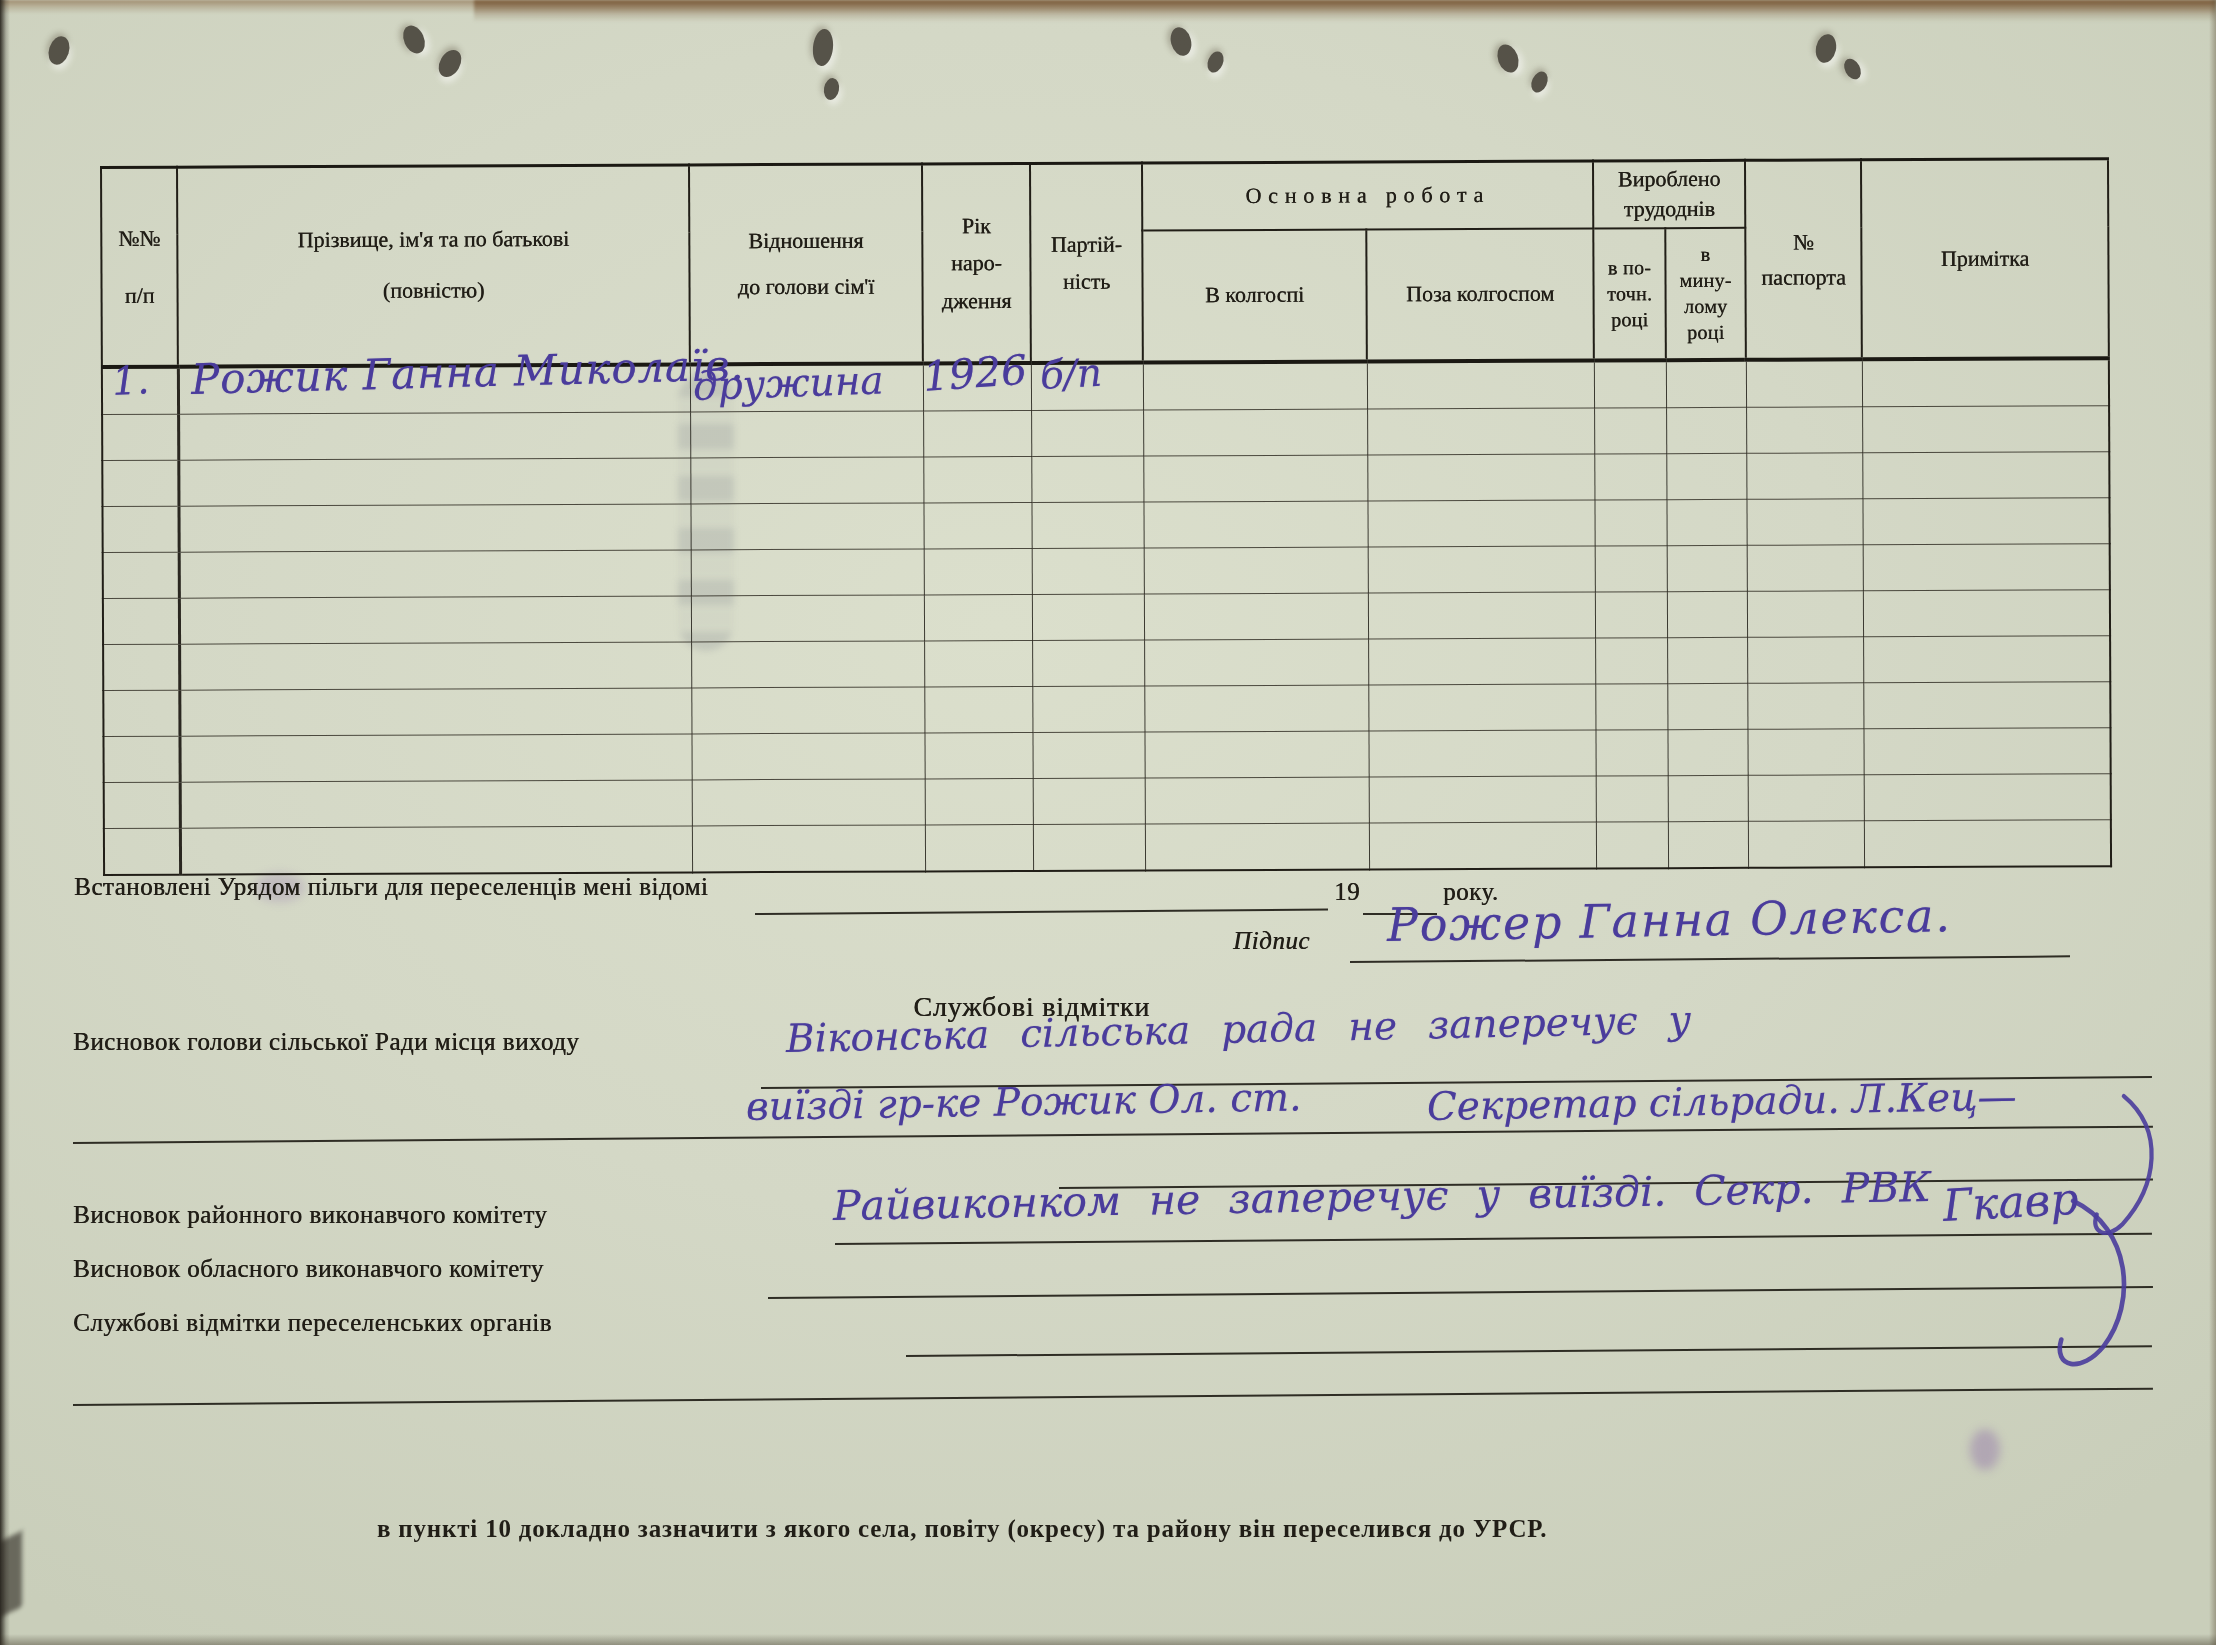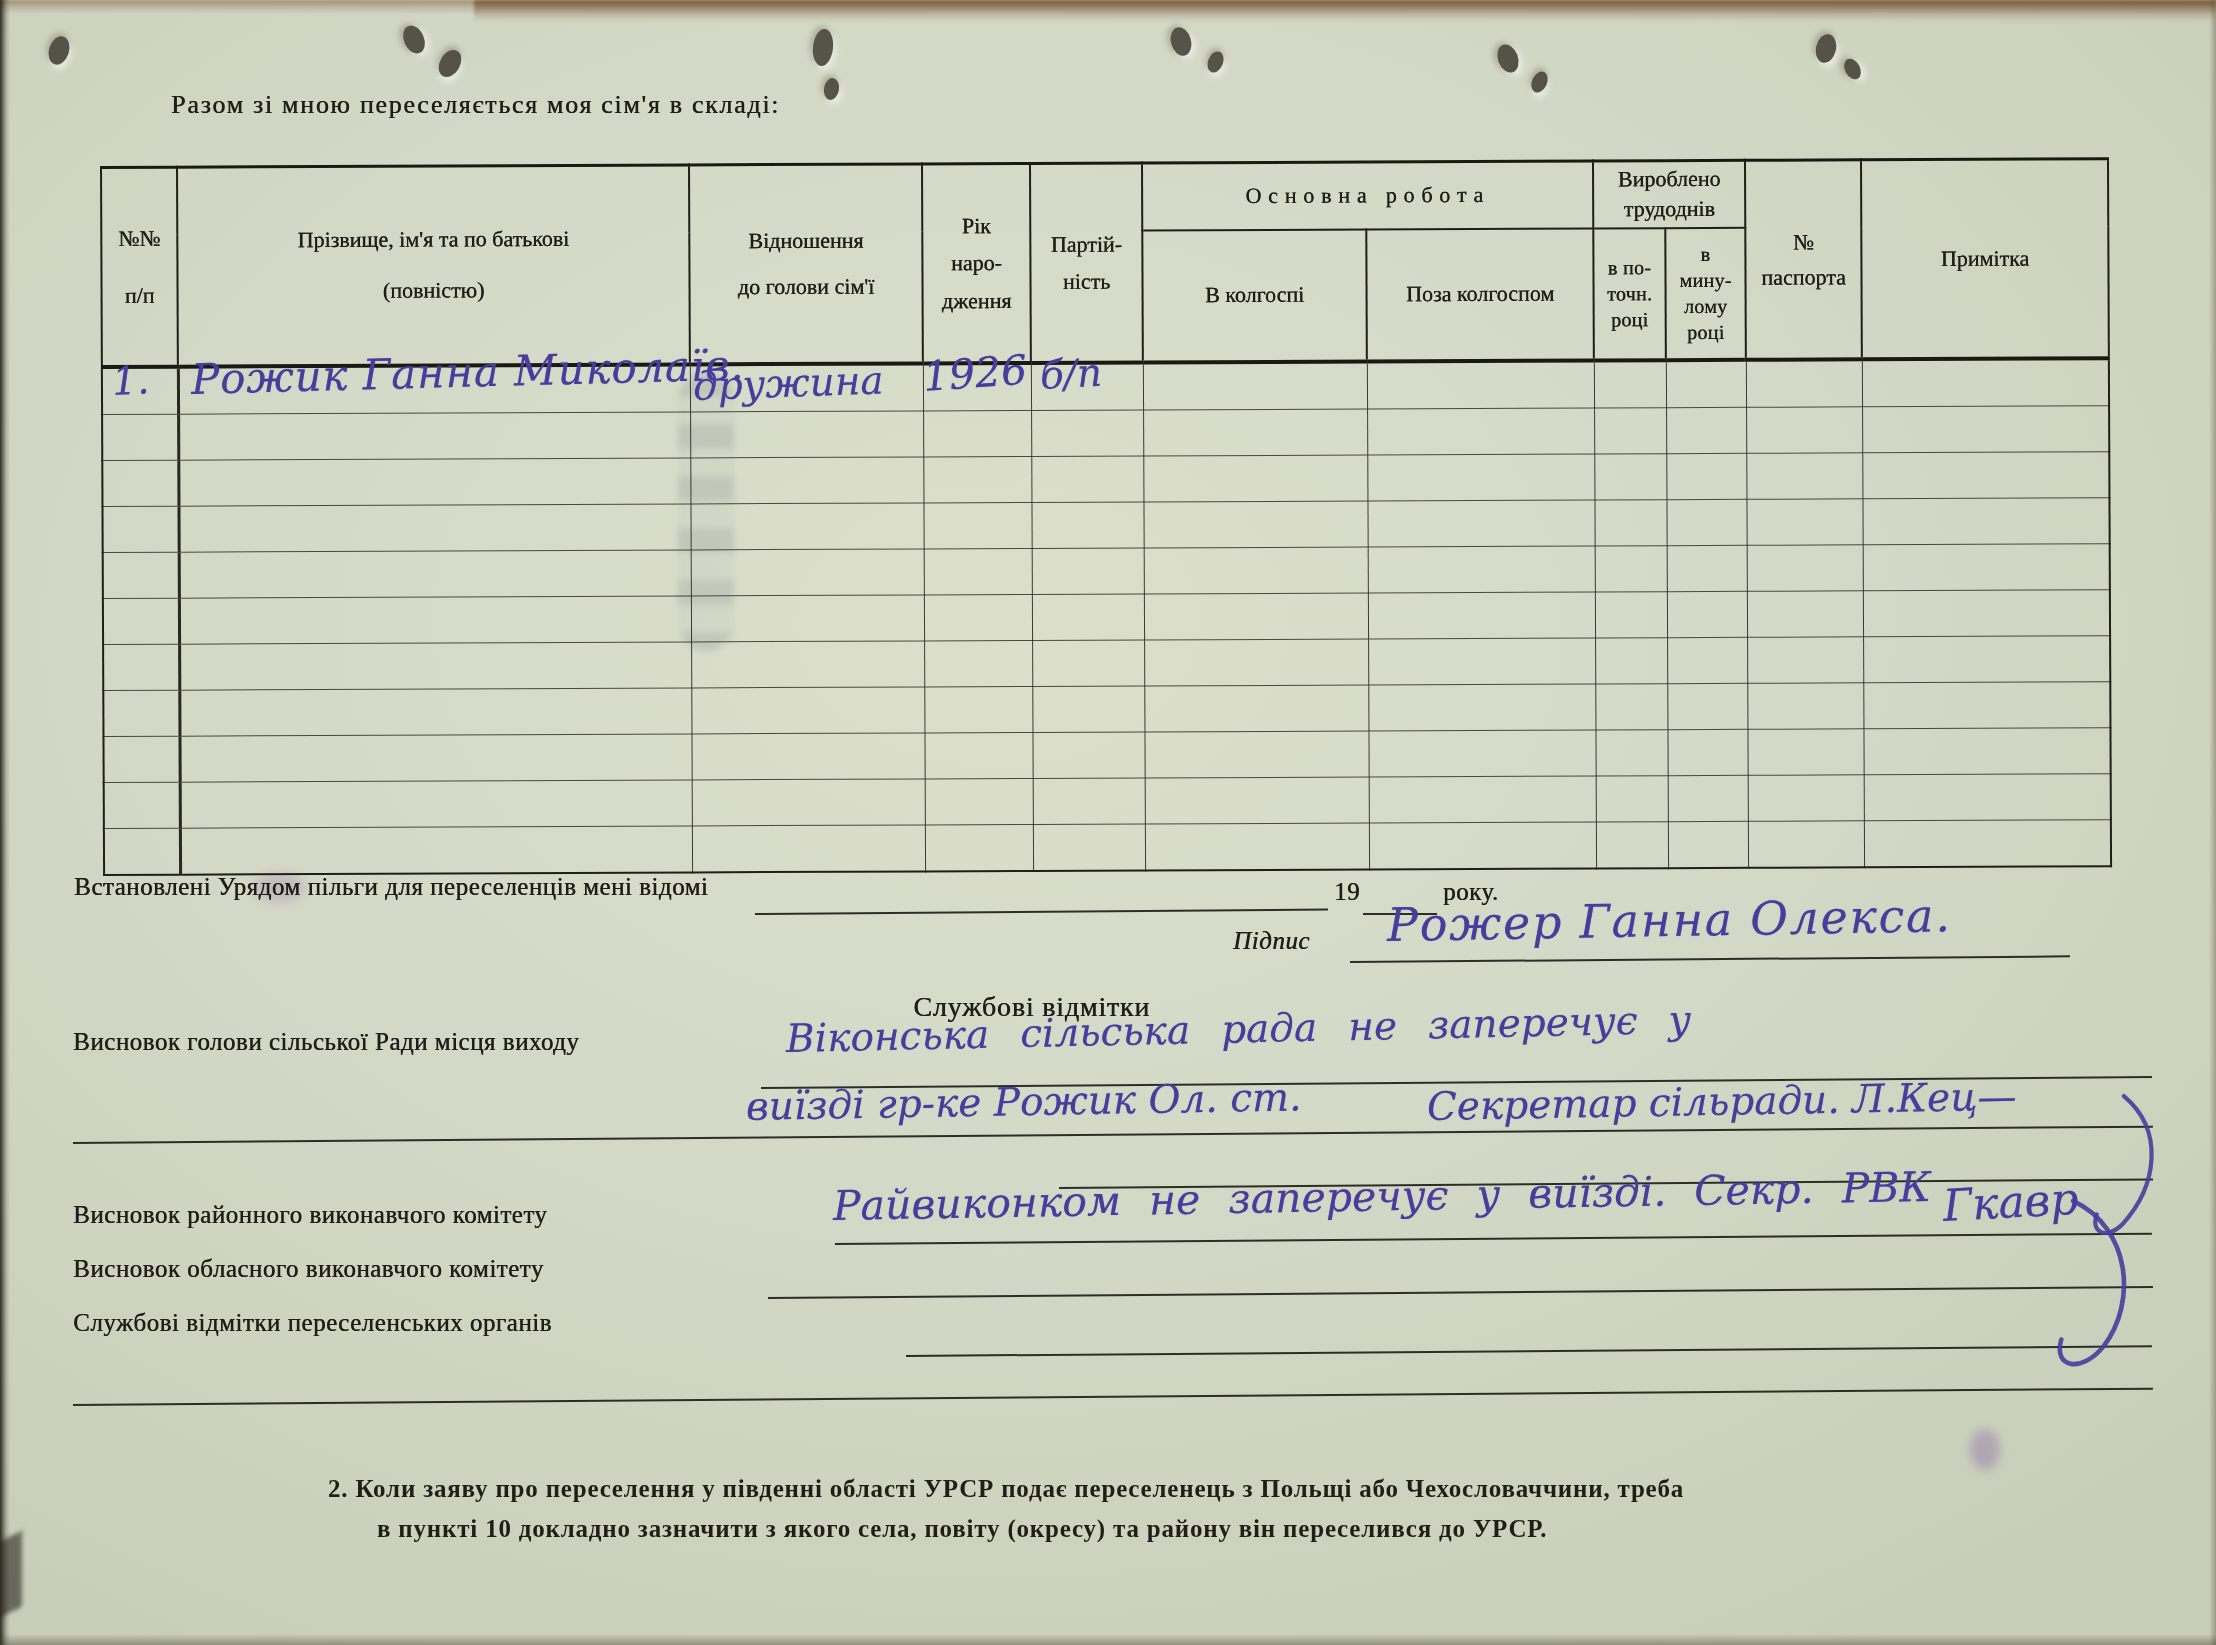--- a/index.html
+++ b/index.html
@@ -86,21 +86,20 @@
   <span class="hole" style="left:1171px;top:27px;transform:rotate(-15deg);"></span>
   <span class="hole" style="left:1208px;top:51px;transform:rotate(22deg);width:15px;height:22px;"></span>
   <span class="hole" style="left:1498px;top:44px;transform:rotate(-20deg);"></span>
   <span class="hole" style="left:1532px;top:71px;transform:rotate(25deg);width:15px;height:22px;"></span>
   <span class="hole" style="left:1816px;top:34px;transform:rotate(12deg);"></span>
   <span class="hole" style="left:1845px;top:58px;transform:rotate(-28deg);width:15px;height:22px;"></span>
 
   <div class="smudge" style="left:1970px;top:1429px;width:30px;height:41px;background:rgba(110,62,158,.28);"></div>
   <div class="smudge" style="left:254px;top:873px;width:51px;height:29px;background:rgba(110,62,158,.18);"></div>
 
-  <div class="print title" style="left:171px;top:90px;">Разом зі мною переселяється моя сім'я в складі:</div>
 
   <div class="table-wrap">
     <table>
       <colgroup>
         <col style="width:76px">
           <col style="width:512px">
           <col style="width:233px">
         <col style="width:108px">
           <col style="width:112px">
           <col style="width:224px">
@@ -329,17 +328,16 @@
   <div class="print label" style="left:73px;top:1309px;">Службові відмітки переселенських органів</div>
   <div class="rule tilt" style="left:906px;top:1355px;width:1246px;"></div>
 
   <div class="rule tilt" style="left:73px;top:1404px;width:2080px;"></div>
 
   <svg class="flourish" width="2216" height="1646" viewBox="0 0 2621 1946">
     <path d="M2512,1296 C2560,1336 2552,1402 2510,1448 C2492,1466 2472,1458 2480,1436" fill="none" stroke="#4a3c9c" stroke-width="5" stroke-linecap="round" opacity="0.9"></path>
     <path d="M2452,1420 C2520,1452 2528,1540 2488,1592 C2462,1624 2428,1618 2438,1584" fill="none" stroke="#4a3c9c" stroke-width="5.5" stroke-linecap="round" opacity="0.9"></path>
   </svg>
 
-  <div class="print bold-note" style="left:328px;top:1475px;">2. Коли заяву про переселення у південні області УРСР подає переселенець з Польщі або Чехословаччини, треба</div>
   <div class="print bold-note" style="left:377px;top:1515px;">в пункті 10 докладно зазначити з якого села, повіту (окресу) та району він переселився до УРСР.</div>
 
 </div>
 
 
 </body></html>

